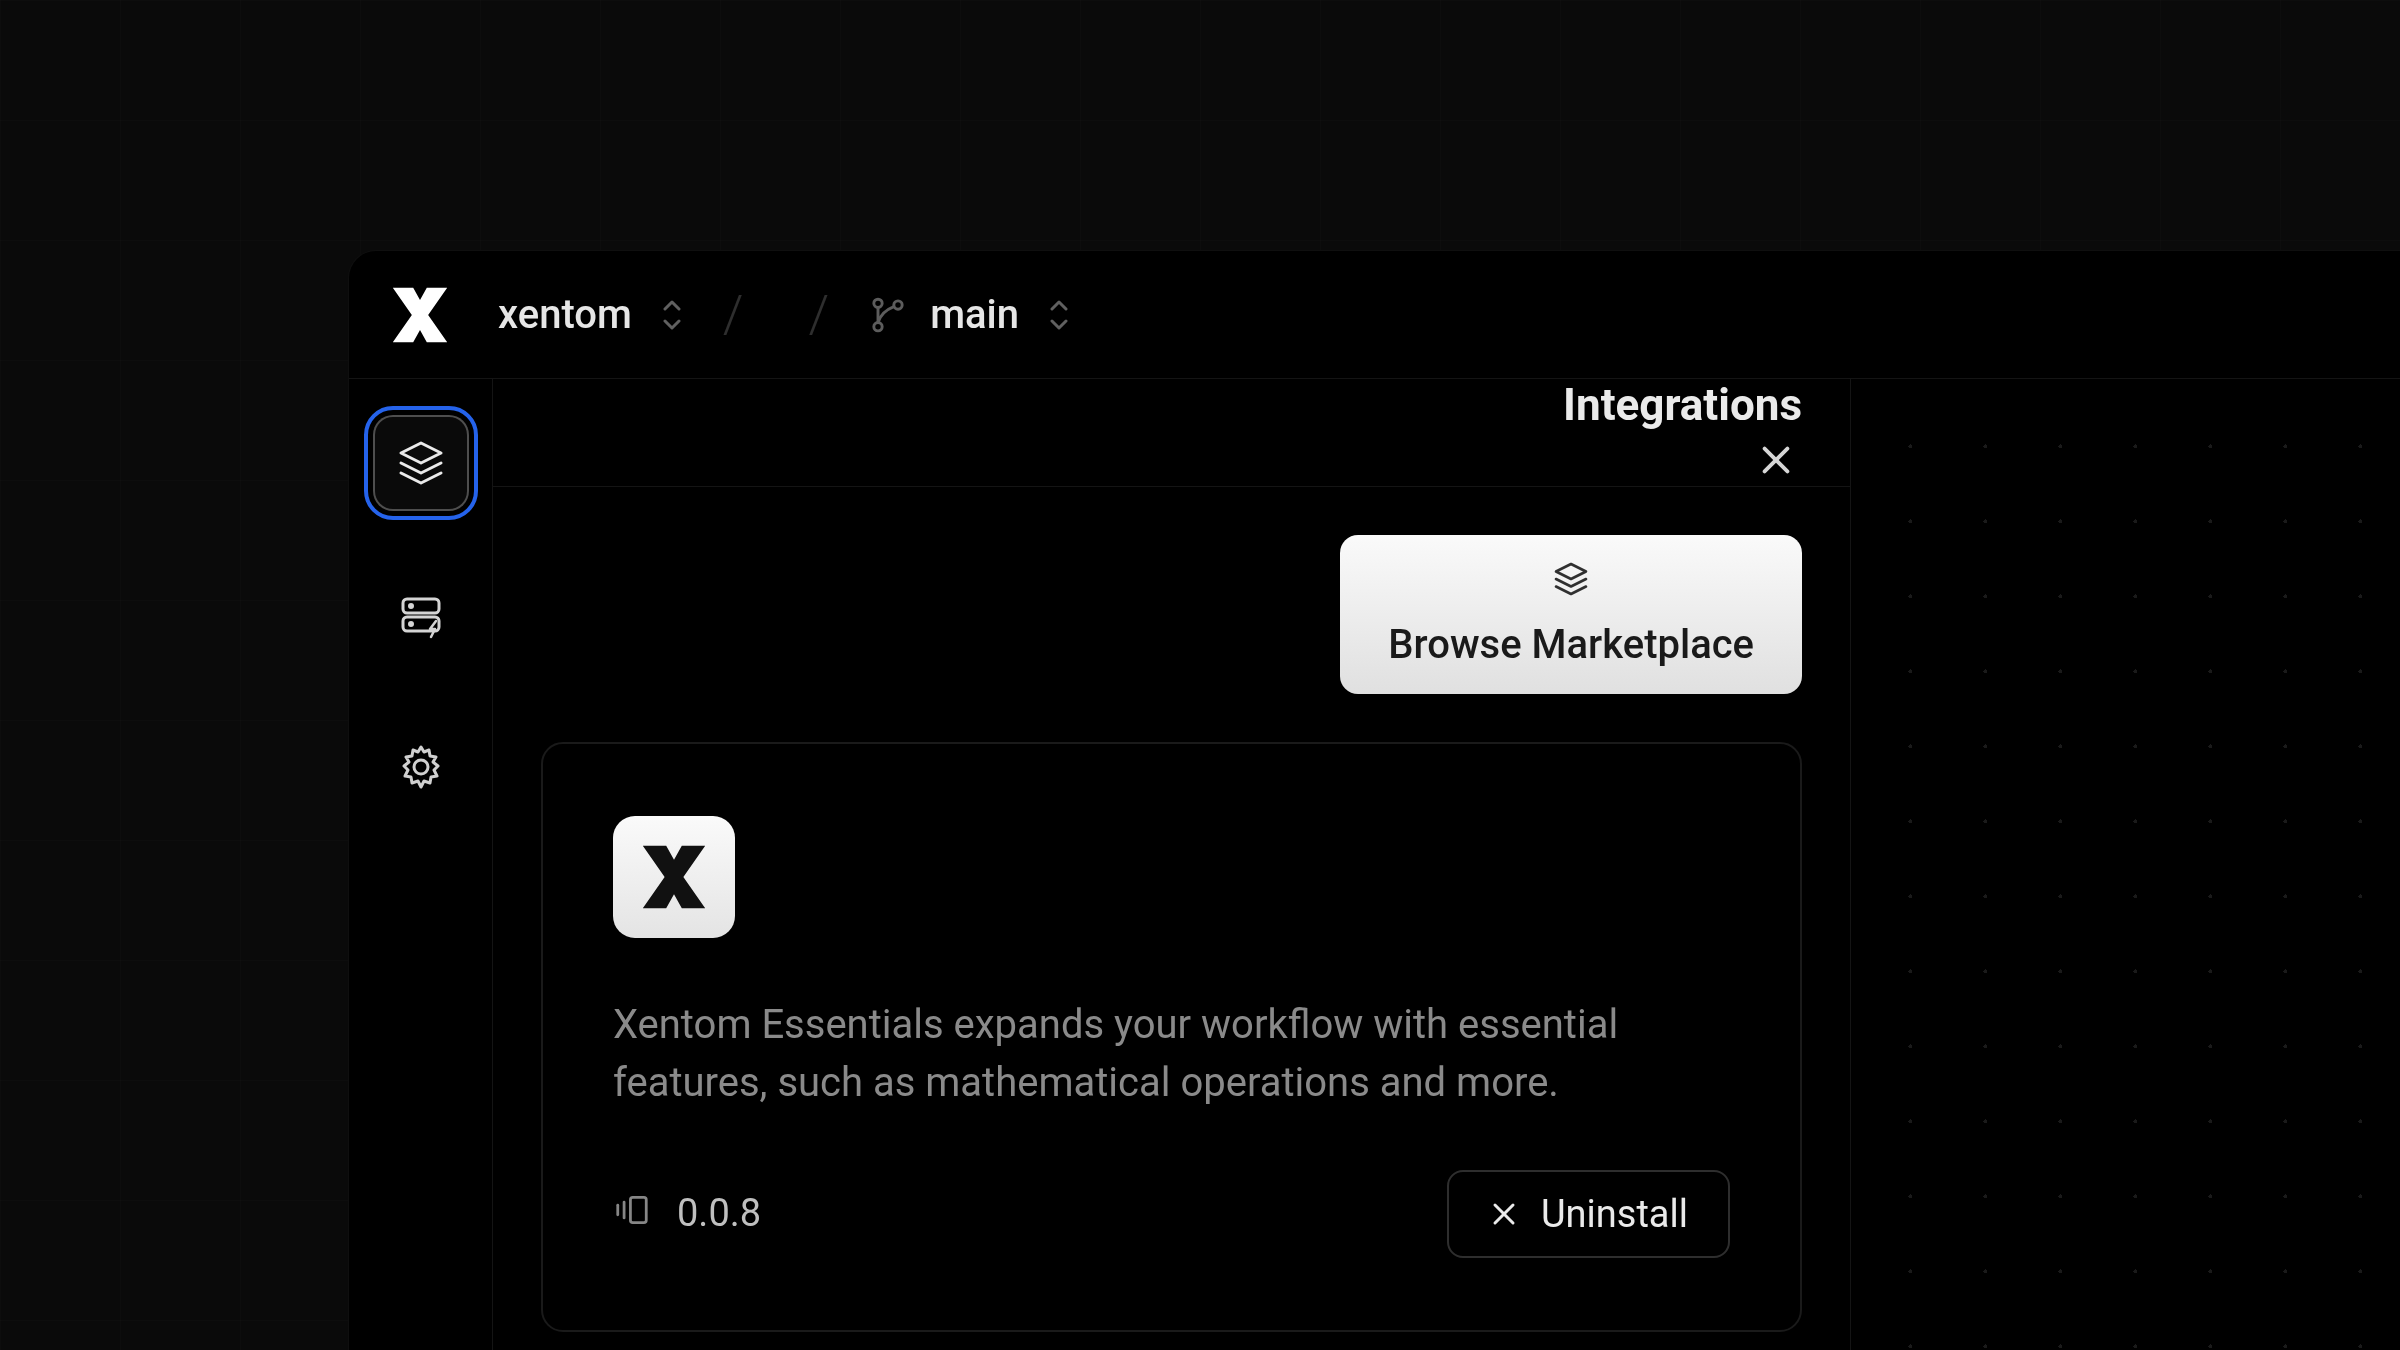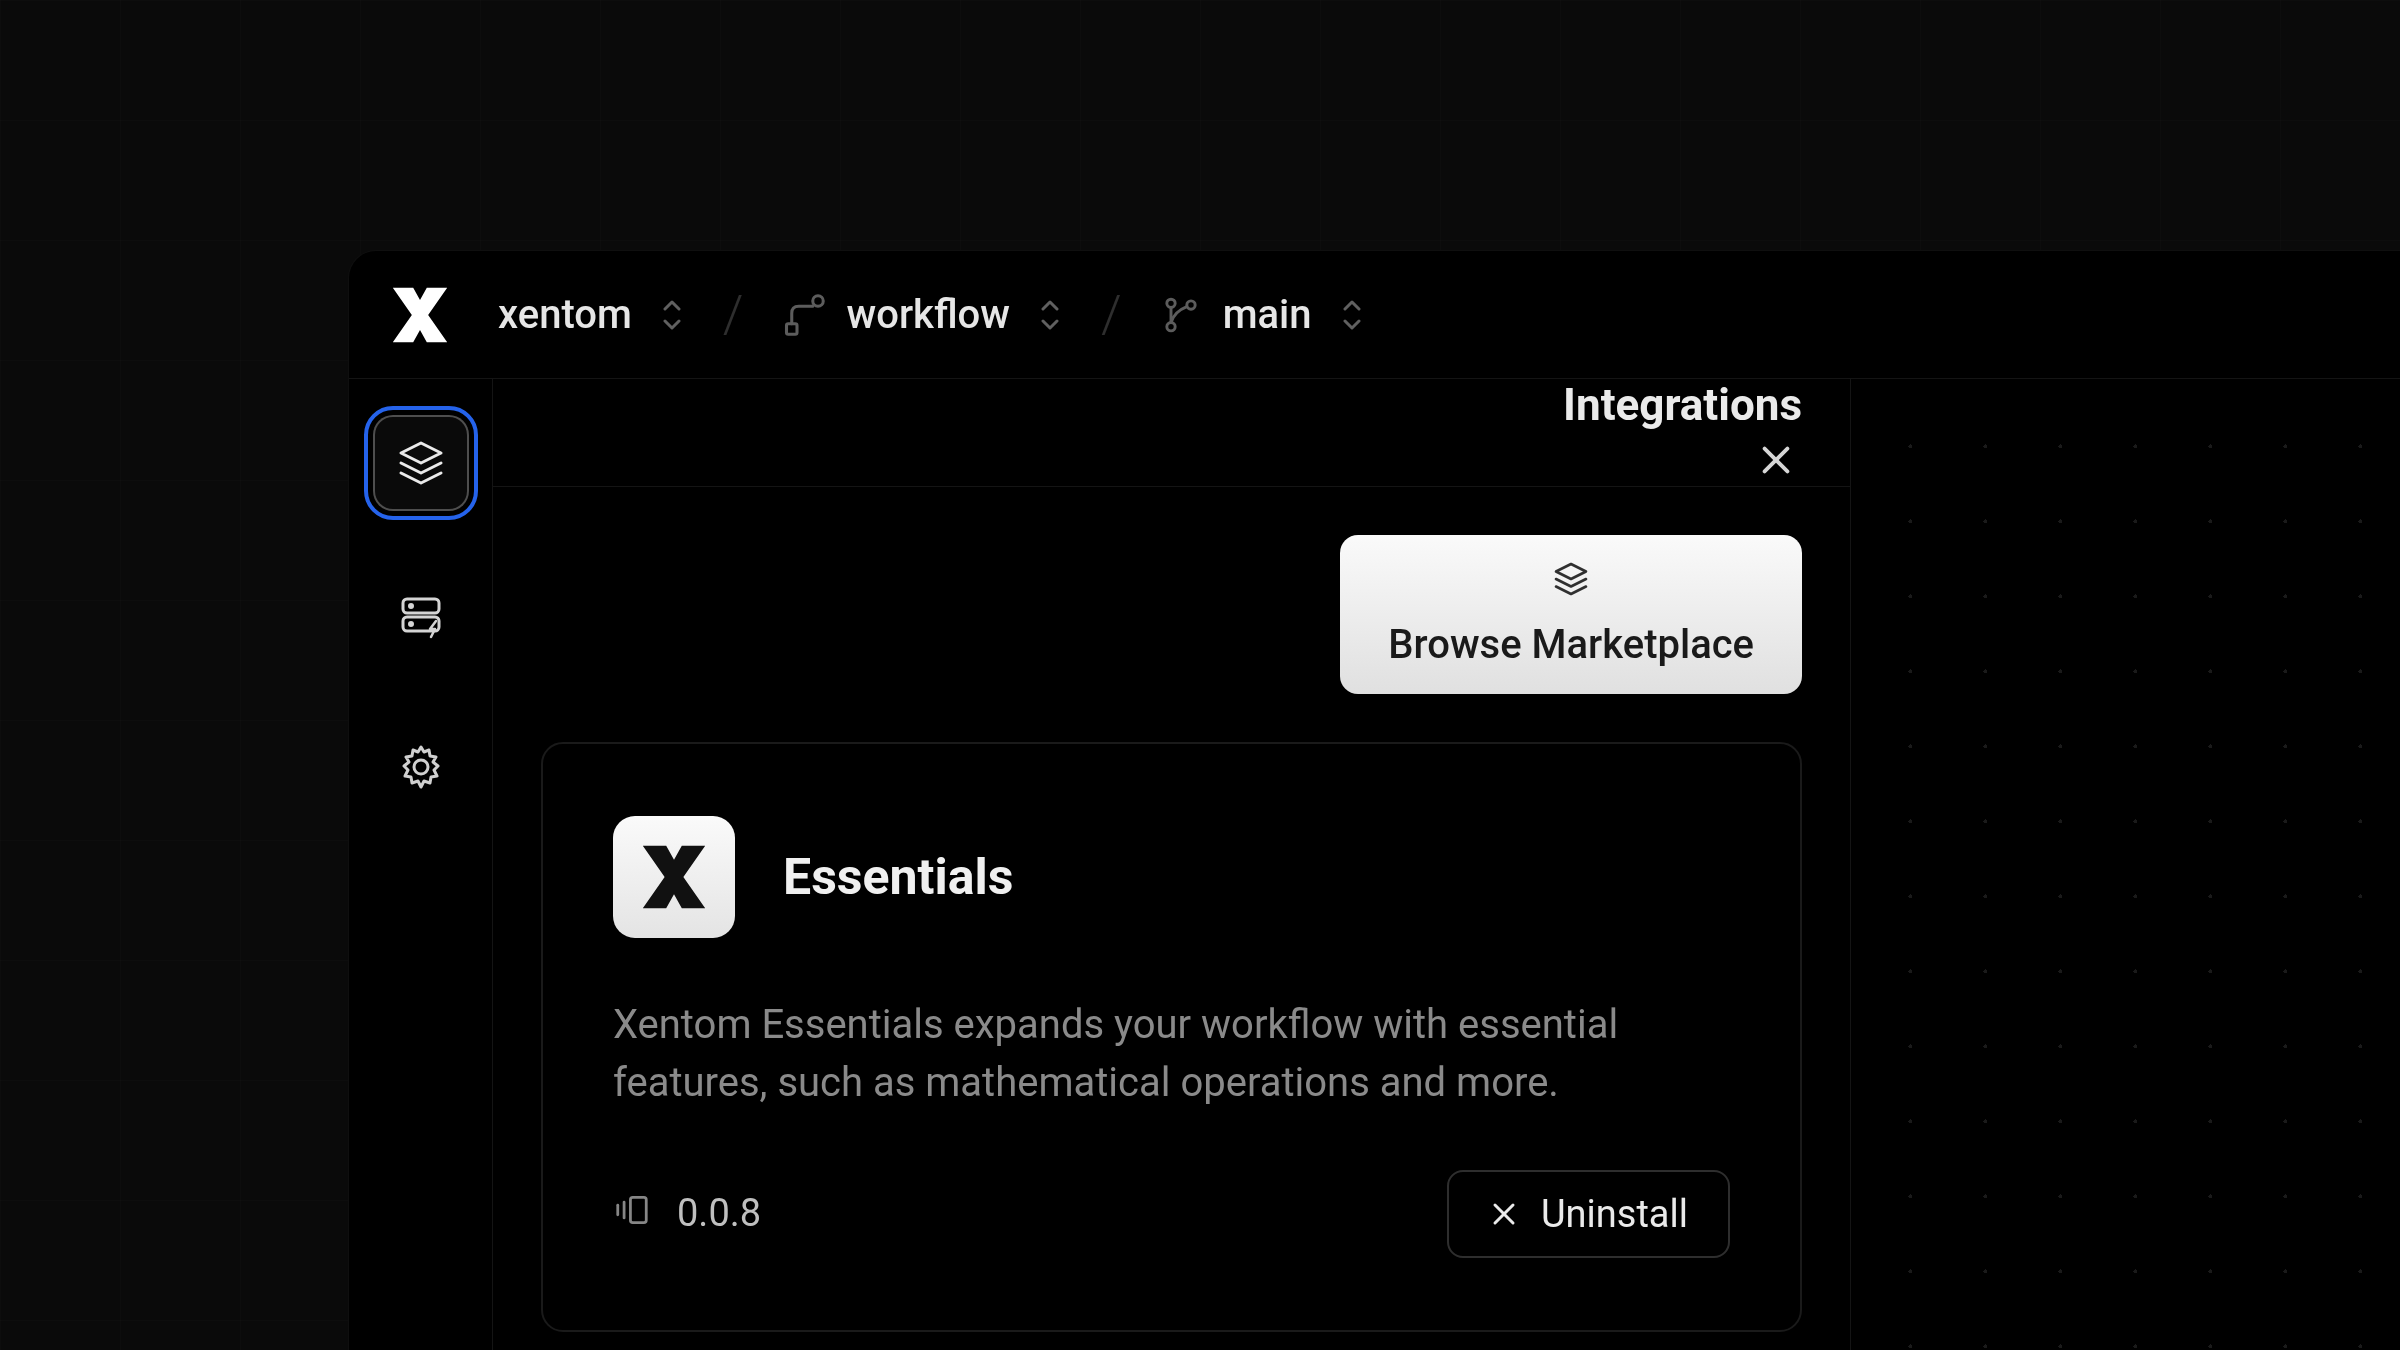--- a/index.html
+++ b/index.html
@@ -290,36 +290,20 @@
       <span class="chevron-sort">
         <svg width="24" height="36" viewBox="0 0 24 36" stroke="#bfbfbf" stroke-width="3" fill="none" stroke-linecap="round" stroke-linejoin="round">
           <polyline points="5,12 12,5 19,12"></polyline>
           <polyline points="5,24 12,31 19,24"></polyline>
         </svg>
       </span>
     </div>
 
     <span class="breadcrumb-sep">/</span>
 
-    <div class="breadcrumb-item">
-      <span class="breadcrumb-icon">
-        <svg width="42" height="42" viewBox="0 0 48 48" stroke="#9a9a9a" stroke-width="3.5" fill="none" stroke-linecap="round" stroke-linejoin="round">
-          <rect x="4" y="34" width="12" height="12" rx="2"></rect>
-          <circle cx="40" cy="8" r="6"></circle>
-          <path d="M10 34 V22 Q10 14 18 14 H34"></path>
-        </svg>
-      </span>
-      <span>workflow</span>
-      <span class="chevron-sort">
-        <svg width="24" height="36" viewBox="0 0 24 36" stroke="#bfbfbf" stroke-width="3" fill="none" stroke-linecap="round" stroke-linejoin="round">
-          <polyline points="5,12 12,5 19,12"></polyline>
-          <polyline points="5,24 12,31 19,24"></polyline>
-        </svg>
-      </span>
-    </div>
 
     <span class="breadcrumb-sep">/</span>
 
     <div class="breadcrumb-item">
       <span class="breadcrumb-icon">
         <svg width="40" height="40" viewBox="0 0 48 48" stroke="#9a9a9a" stroke-width="3.5" fill="none" stroke-linecap="round" stroke-linejoin="round">
           <circle cx="12" cy="10" r="5"></circle>
           <circle cx="12" cy="38" r="5"></circle>
           <circle cx="36" cy="12" r="5"></circle>
           <path d="M12 15 V33"></path>
@@ -388,21 +372,20 @@
             </div>
           </div>
 
           <div class="integration-card">
             <div class="card-header">
               <div class="card-icon">
                 <svg width="78" height="78" viewBox="0 0 100 100">
                   <path d="M10 10 L40 10 L50 28 L60 10 L90 10 L62 50 L90 90 L60 90 L50 72 L40 90 L10 90 L38 50 Z" fill="#111111"></path>
                 </svg>
               </div>
-              <h2 class="card-title">Essentials</h2>
             </div>
 
             <p class="card-desc">Xentom Essentials expands your workflow with essential features, such as mathematical operations and more.</p>
 
             <div class="card-footer">
               <div class="version">
                 <span class="version-icon">
                   <svg width="38" height="38" viewBox="0 0 48 48" stroke="#bfbfbf" stroke-width="3.5" fill="none" stroke-linecap="round" stroke-linejoin="round">
                     <rect x="22" y="8" width="20" height="32" rx="3"></rect>
                     <path d="M14 14 V34"></path>

